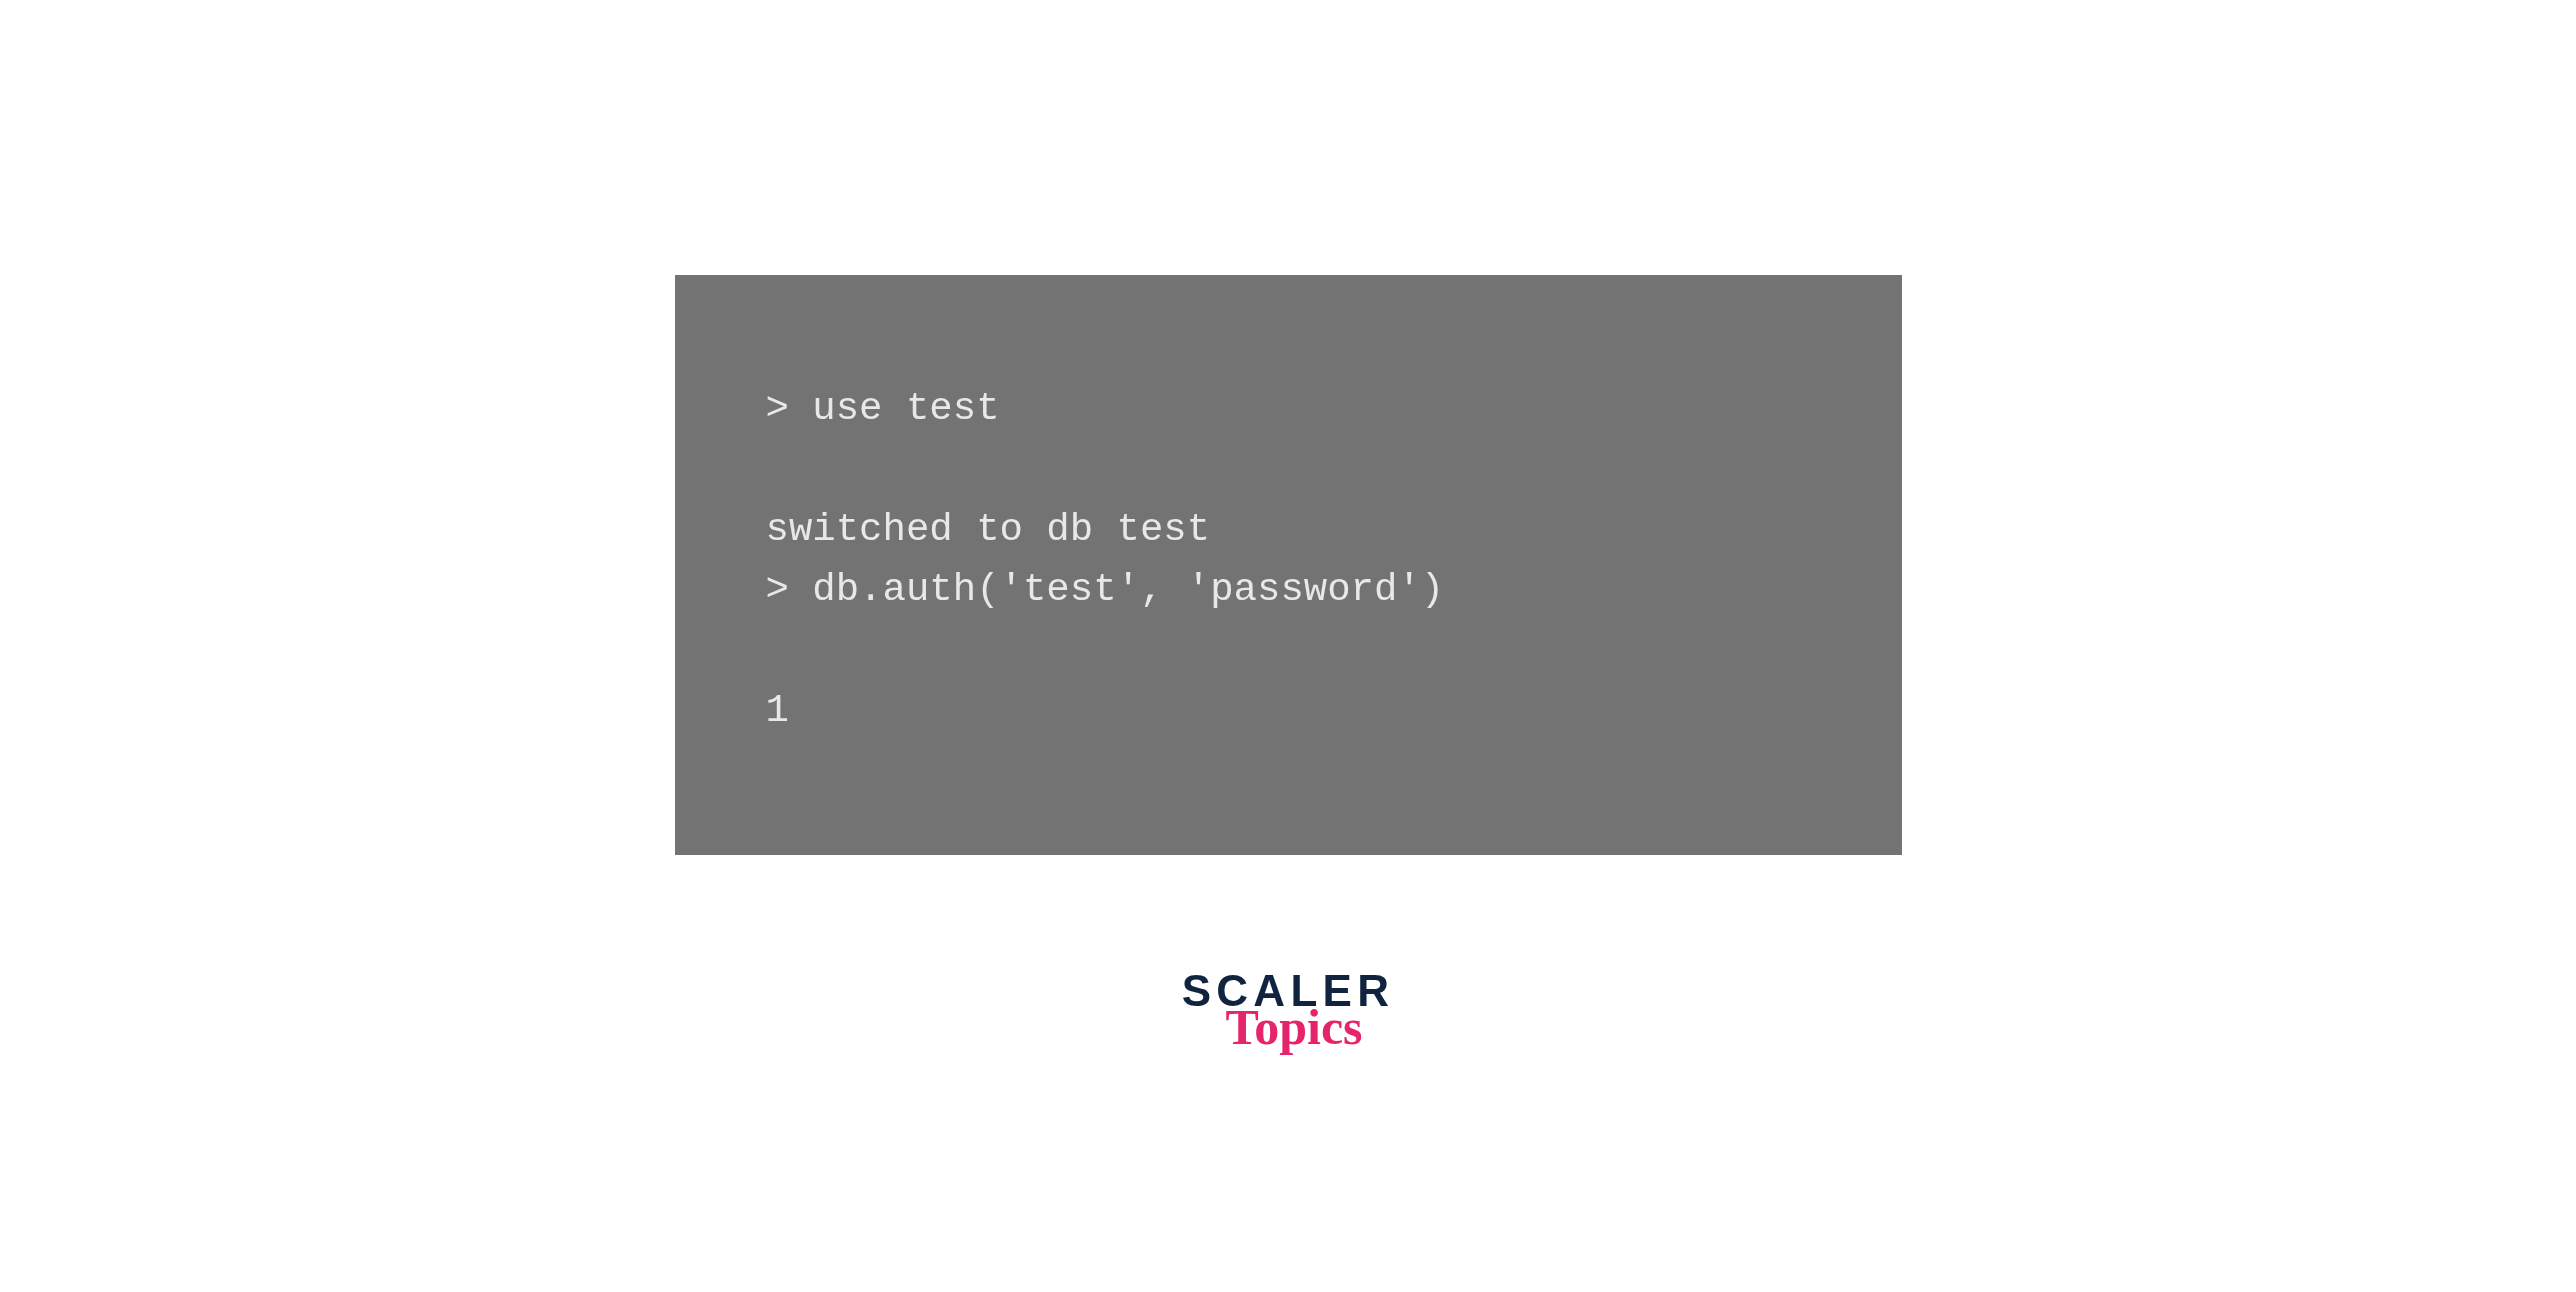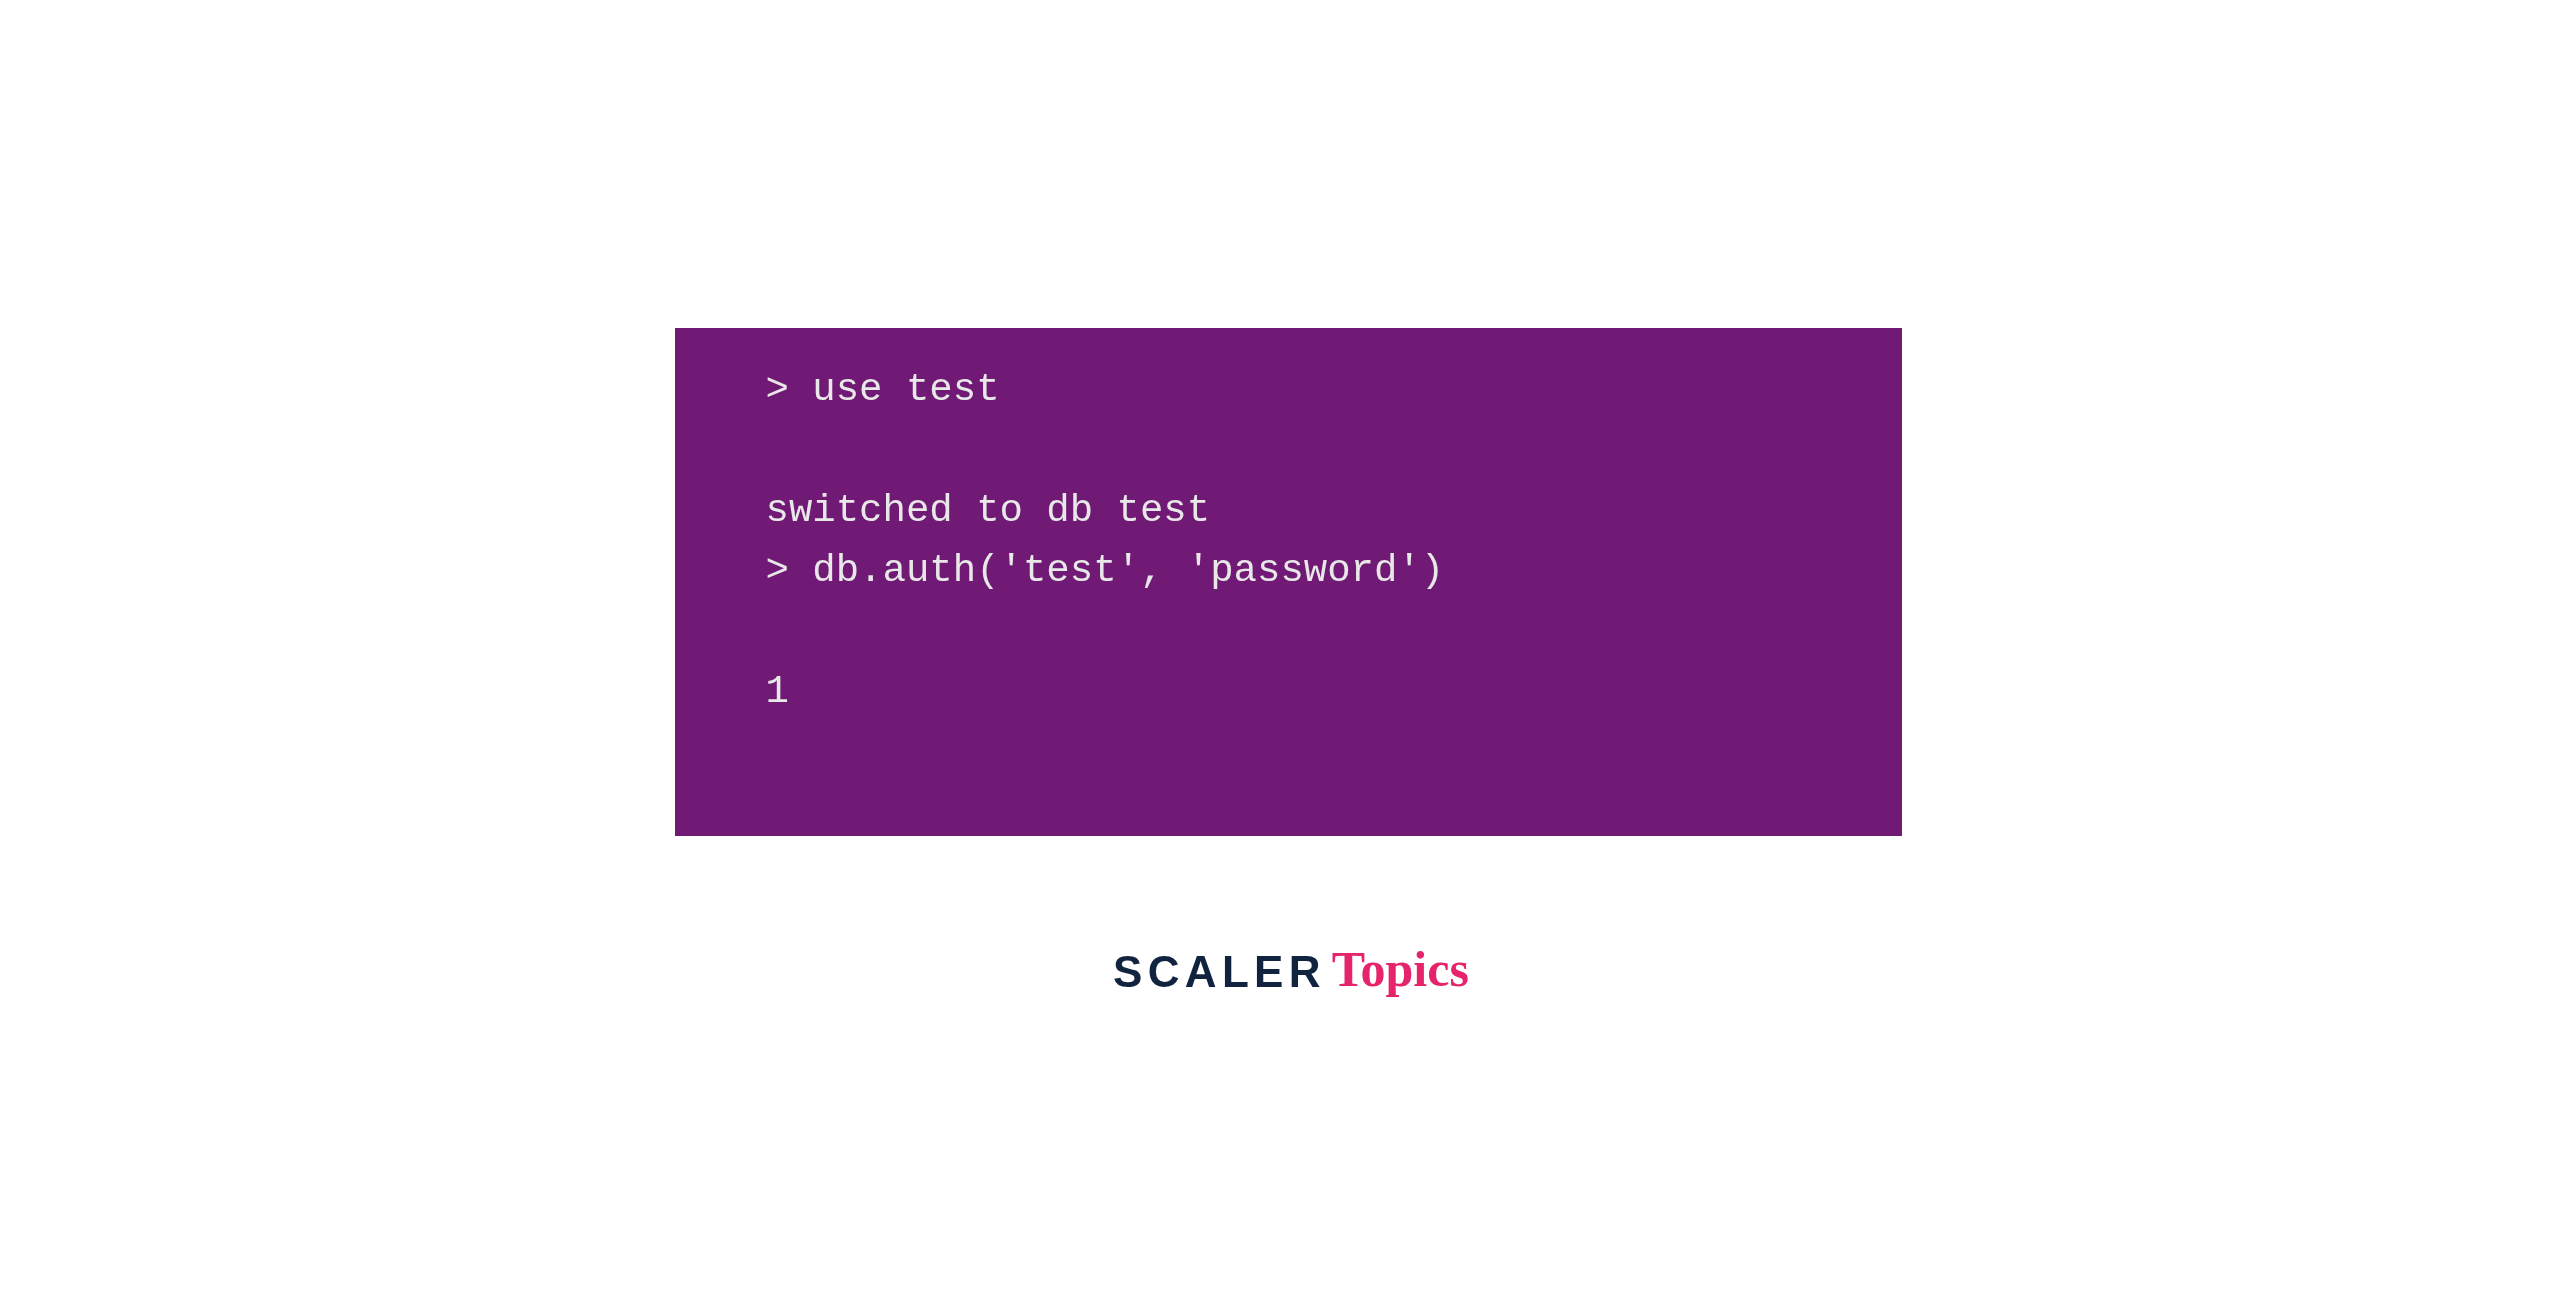--- a/index.html
+++ b/index.html
@@ -7,36 +7,36 @@
     background: #ffffff;
     width: 2576px;
     height: 1292px;
     display: flex;
     flex-direction: column;
     align-items: center;
     justify-content: center;
     font-family: sans-serif;
   }
   .terminal {
-    background: #701a75;
+    background: #737373;
     width: 1227px;
-    padding: 32px 91px 114px 91px;
+    padding: 104px 91px 114px 91px;
     margin-top: 30px;
   }
   .terminal pre {
     font-family: "Consolas", "Courier New", monospace;
     color: #e8e8e8;
     font-size: 39px;
     line-height: 1.55;
     white-space: pre-wrap;
   }
   .logo-wrap {
     margin-top: 114px;
     display: flex;
-    flex-direction: row;
+    flex-direction: column;
     align-items: center;
     position: relative;
   }
   .logo-scaler {
     font-family: Arial, Helvetica, sans-serif;
     font-weight: 900;
     font-size: 44px;
     letter-spacing: 5.3px;
     color: #11243f;
     line-height: 1;

